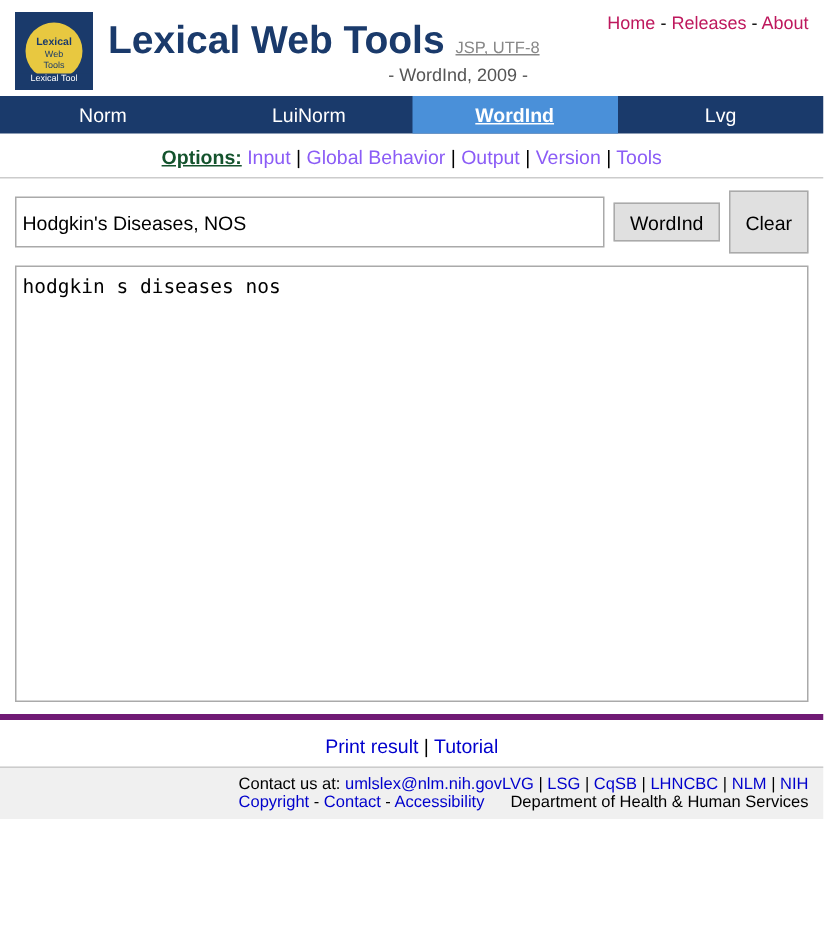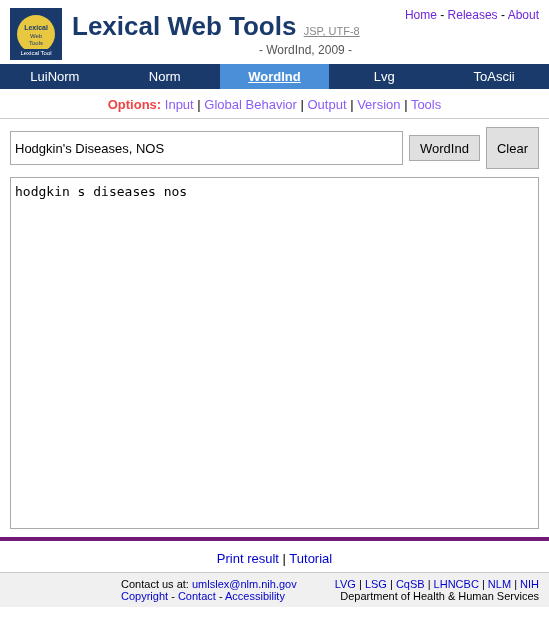--- a/index.html
+++ b/index.html
@@ -65,21 +65,21 @@
       font-weight: normal;
       text-decoration: underline;
     }
     .header-links {
       position: absolute;
       top: 8px;
       right: 10px;
       font-size: 12px;
     }
     .header-links a {
-      color: #6d28d9;
+      color: #be185d;
       text-decoration: none;
     }
 
     
     .nav-tabs {
       display: flex;
       background: #1a3a6b;
       width: 100%;
     }
     .nav-tab {
@@ -100,21 +100,22 @@
 
     
     .options-bar {
       text-align: center;
       padding: 8px 0 6px 0;
       font-size: 13px;
       border-bottom: 1px solid #ccc;
     }
     .options-bar .options-label {
       font-weight: bold;
-      color: #ef4444;
+      color: #14532d;
+      text-decoration: underline;
     }
     .options-bar a {
       color: #8b5cf6;
       text-decoration: none;
     }
 
     
     .input-row {
       display: flex;
       align-items: center;
@@ -144,21 +145,21 @@
       padding: 2px 10px;
       font-size: 13px;
       cursor: pointer;
       font-weight: normal;
     }
 
     
     .output-area {
       margin: 0 10px;
       border: 1px solid #aaa;
-      height: 352px;
+      height: 291px;
       overflow-y: scroll;
       background: #fff;
       padding: 4px;
       font-family: monospace;
       font-size: 13px;
       line-height: 1.5;
     }
 
     
     .footer-links {
@@ -182,21 +183,20 @@
       display: flex;
       justify-content: flex-end;
       align-items: flex-start;
     }
     .bottom-bar a {
       color: #00c;
       text-decoration: none;
     }
     .bottom-right {
       text-align: right;
-      margin-left: 38px;
     }
   </style>
 </head>
 <body>
 
 <div class="header">
   <div class="logo-box">
     <div class="logo-inner">
       <svg width="36" height="36" viewBox="0 0 36 36">
         <circle cx="18" cy="18" r="17" fill="#e8c840"></circle>
@@ -217,25 +217,24 @@
   <div class="header-links">
     <a>Home</a>
     <span> - </span>
     <a>Releases</a>
     <span> - </span>
     <a>About</a>
   </div>
 </div>
 
 <div class="nav-tabs">
+  <a class="nav-tab">Norm</a>
   <a class="nav-tab">LuiNorm</a>
-  <a class="nav-tab">Norm</a>
   <a class="nav-tab active">WordInd</a>
   <a class="nav-tab">Lvg</a>
-  <a class="nav-tab">ToAscii</a>
 </div>
 
 <div class="options-bar">
   <span class="options-label">Options:</span>
   <span> </span>
   <a>Input</a>
   <span> | </span>
   <a>Global Behavior</a>
   <span> | </span>
   <a>Output</a>

